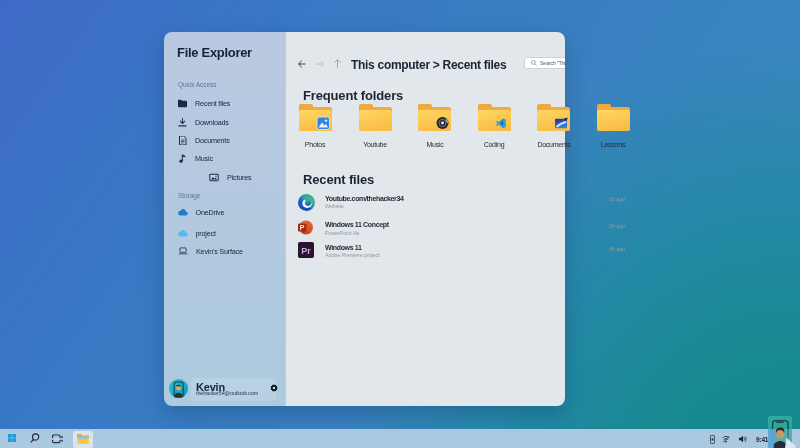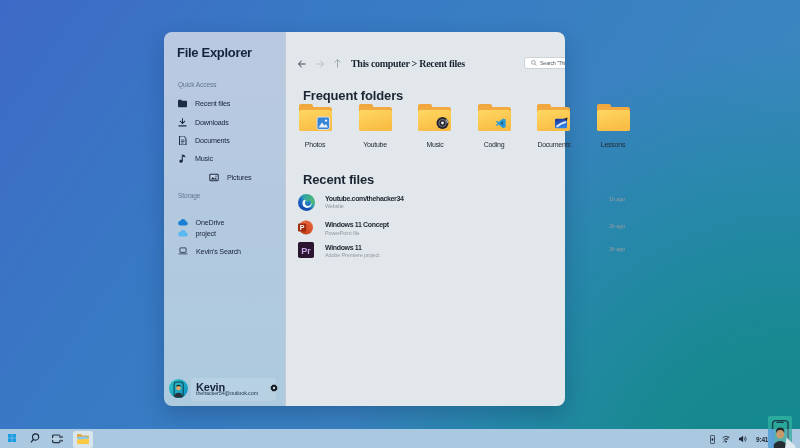--- a/index.html
+++ b/index.html
@@ -34,21 +34,21 @@
 
 .title { position:absolute; left:13px; top:13px; font-size:13px; font-weight:700; color:#15233d; letter-spacing:-.3px;}
 .seclabel { position:absolute; left:14px; font-size:6.5px; letter-spacing:-.05px; color:#5f7494; }
 .sitem { position:absolute; left:14px; height:12px; display:flex; align-items:center; }
 .sitem svg { flex:0 0 auto; }
 .sitem span { font-size:7.2px; letter-spacing:-.2px; color:#18243a; margin-left:8px; }
 
 
 .uname { position:absolute; left:32px; top:349px; font-size:11px; letter-spacing:-.2px; font-weight:700; color:#15233d;}
 .umail { position:absolute; left:32px; top:357.5px; font-size:5.5px; letter-spacing:-.15px; color:#2a3a52;}
-.crumb { position:absolute; font-size:10px; letter-spacing:-.3px; font-weight:700; color:#1b2533;font-family:Liberation Serif, serif;}
+.crumb { position:absolute; font-size:12px; letter-spacing:-.3px; font-weight:700; color:#1b2533;}
 #searchbox {
   position:absolute; left:360px; top:25px; width:117px; height:12px;
   background:#fff; border:1px solid #cdd2d6; border-radius:3px;
   display:flex; align-items:center; padding-left:6px;
 }
 #searchbox span { font-size:5.5px; letter-spacing:-.3px; color:#5d6369; margin-left:3px;}
 
 .h2 { position:absolute; font-size:13px; letter-spacing:-.15px; font-weight:700; color:#1b2533; }
 
 .flabel { position:absolute; font-size:7px; letter-spacing:-.25px; color:#252c35; text-align:center; width:60px; }
@@ -109,38 +109,38 @@
       <svg width="10" height="9" viewBox="0 0 10 9">
         <rect x=".3" y=".8" width="9.4" height="7.4" rx="1.4" fill="#1b2a45"></rect>
         <rect x="1.3" y="1.8" width="7.4" height="5.4" rx=".6" fill="#c7d4e4"></rect>
         <path d="M1.8 6.4 L3.8 4 L5.4 5.8 L6.6 4.6 L8.2 6.4 Z" fill="#1b2a45"></path>
         <circle cx="7" cy="3.2" r=".7" fill="#1b2a45"></circle>
       </svg>
       <span>Pictures</span>
     </div>
 
   <div class="seclabel" style="top:160px;">Storage</div>
-  <div class="sitem" style="top:184px;justify-content:flex-end;">
+  <div class="sitem" style="top:174px;justify-content:flex-end;">
       <svg width="9.5" height="7" viewBox="0 0 11 8">
         <path d="M3 7.5 a2.8 2.8 0 0 1 -.2 -5.6 a3.4 3.4 0 0 1 6.4 1 a2.3 2.3 0 0 1 -.4 4.6 Z" fill="#1a7fd4"></path>
       </svg>
       <span>OneDrive</span>
     </div>
   <div class="sitem" style="top:195px;">
       <svg width="9.5" height="7" viewBox="0 0 11 8">
         <path d="M3 7.5 a2.8 2.8 0 0 1 -.2 -5.6 a3.4 3.4 0 0 1 6.4 1 a2.3 2.3 0 0 1 -.4 4.6 Z" fill="#59b8f0"></path>
       </svg>
       <span>project</span>
     </div>
   <div class="sitem" style="top:213px;">
       <svg width="10" height="8" viewBox="0 0 11 9">
         <rect x="2" y="1" width="7" height="5" rx=".8" fill="none" stroke="#1b2a45" stroke-width=".9"></rect>
         <path d="M.5 7.2 h10 v.9 h-10 Z" fill="#1b2a45"></path>
       </svg>
-      <span>Kevin's Search</span>
+      <span>Kevin's Surface</span>
     </div>
 
   <svg class="abs" style="left:5px; top:347px;" width="19" height="19" viewBox="0 0 20 20">
     <defs>
         <linearGradient id="avg" x1="0" y1="0" x2="1" y2="1">
           <stop offset="0" stop-color="#2ec6c6"></stop>
           <stop offset="1" stop-color="#0d8fc0"></stop>
         </linearGradient>
       </defs>
     <circle cx="10" cy="10" r="10" fill="url(#avg)"></circle>

